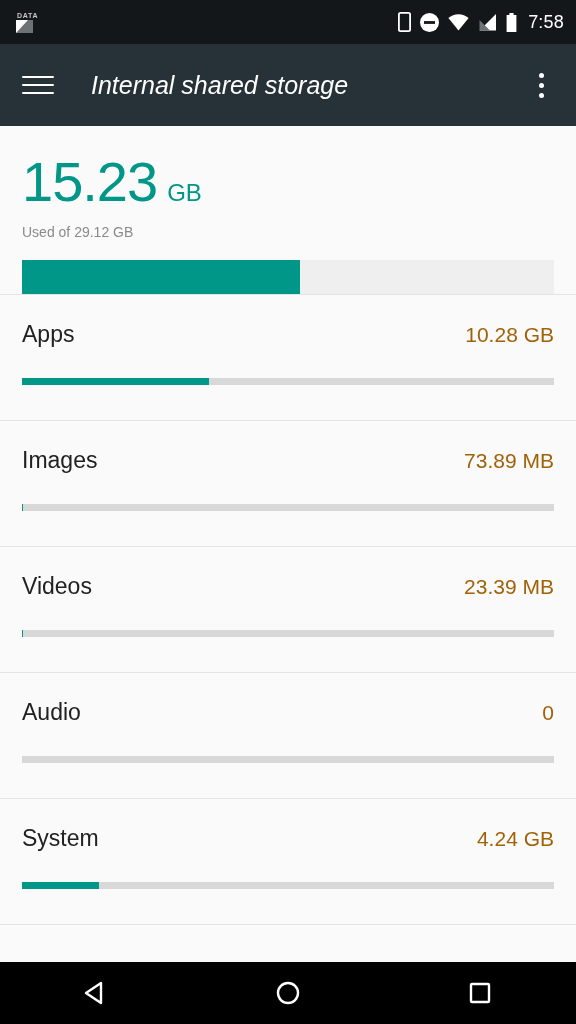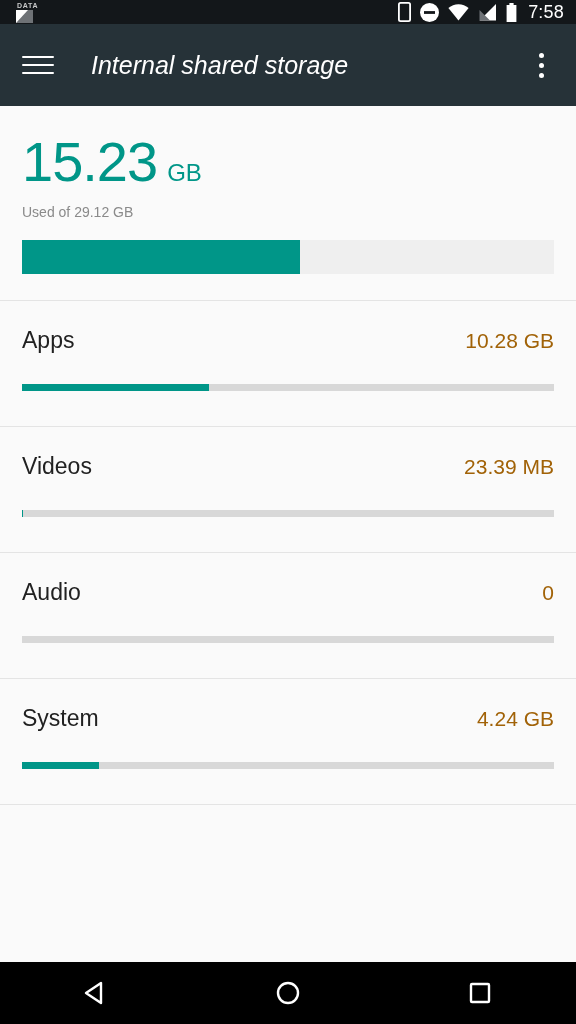--- a/index.html
+++ b/index.html
@@ -16,21 +16,21 @@
     position: relative;
     width: 576px;
     height: 1024px;
     background: #fafafa;
     display: flex;
     flex-direction: column;
   }
 
   
   .status-bar {
-    height: 24px;
+    height: 44px;
     background: #13171a;
     display: flex;
     align-items: center;
     justify-content: space-between;
     padding: 0 12px 0 16px;
     flex: 0 0 auto;
   }
   .status-left { display: flex; align-items: center; }
   .data-indicator {
     display: flex;
@@ -147,21 +147,20 @@
     overflow: hidden;
   }
   .summary-bar-fill {
     position: absolute;
     left: 0; top: 0; bottom: 0;
     background: #009688;
   }
 
   
   .list {
-    margin-top: 26px;
     flex: 1 1 auto;
     overflow: hidden;
   }
   .row {
     border-top: 1px solid #e4e4e4;
     padding: 26px 22px 0 22px;
     height: 126px;
     cursor: pointer;
   }
   .row-head {
@@ -282,20 +281,29 @@
         <div class="row-head">
           <span class="row-label">Apps</span>
           <span class="row-value">10.28 GB</span>
         </div>
         <div class="row-bar">
           <div class="row-bar-fill" style="width: 35.2%;"></div>
         </div>
       </div>
       <div class="row">
         <div class="row-head">
+          <span class="row-label">Images</span>
+          <span class="row-value">73.89 MB</span>
+        </div>
+        <div class="row-bar">
+          <div class="row-bar-fill" style="width: 0.25%;"></div>
+        </div>
+      </div>
+      <div class="row">
+        <div class="row-head">
           <span class="row-label">Videos</span>
           <span class="row-value">23.39 MB</span>
         </div>
         <div class="row-bar">
           <div class="row-bar-fill" style="width: 0.08%;"></div>
         </div>
       </div>
       <div class="row">
         <div class="row-head">
           <span class="row-label">Audio</span>

